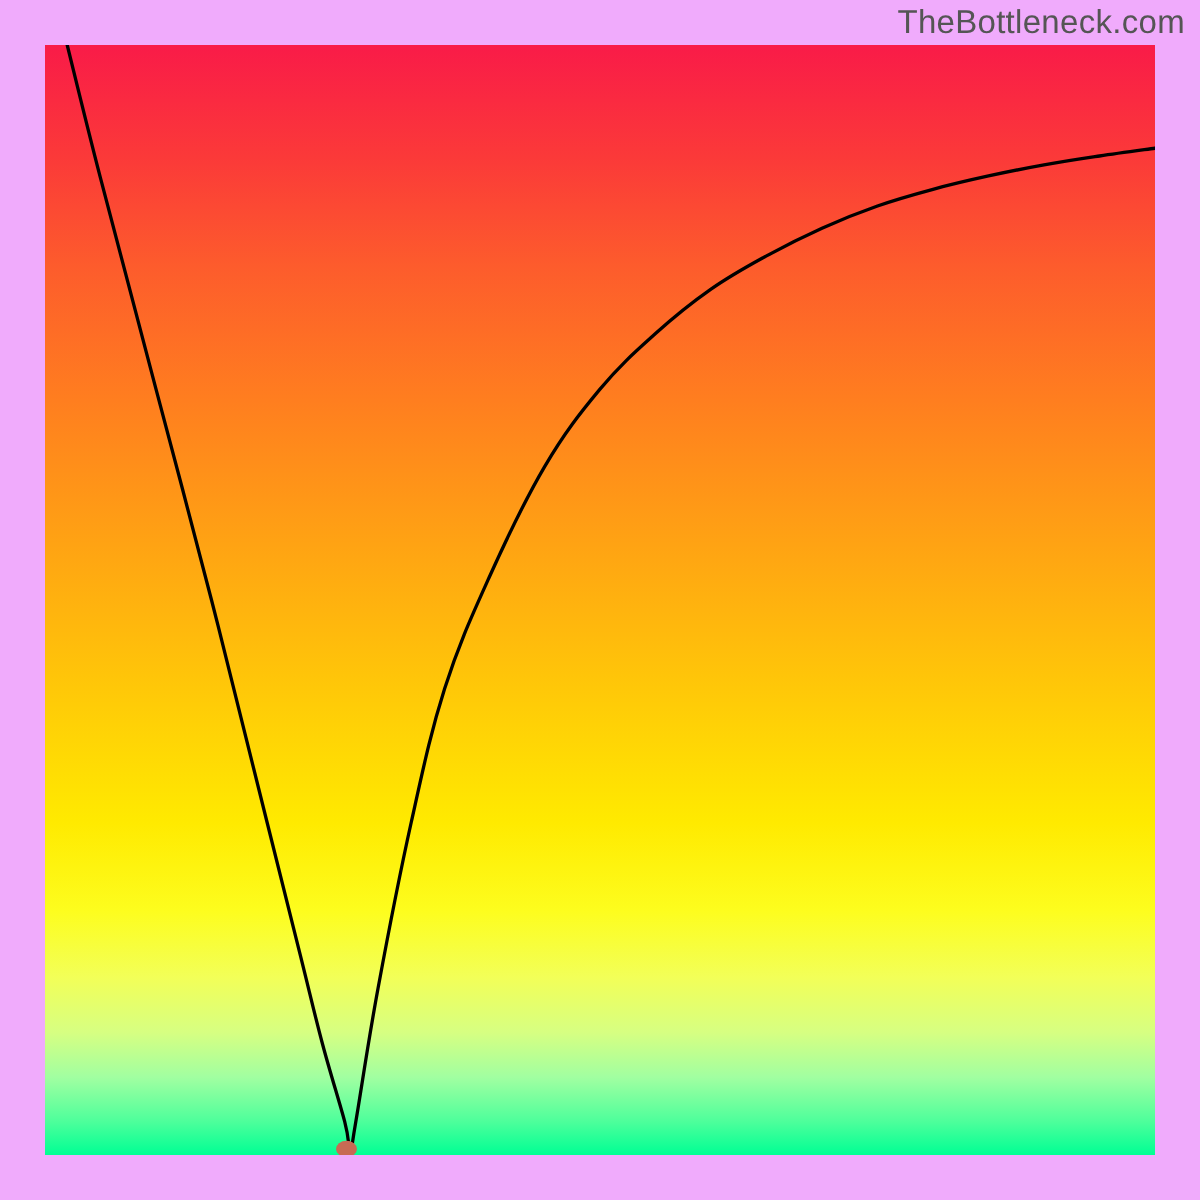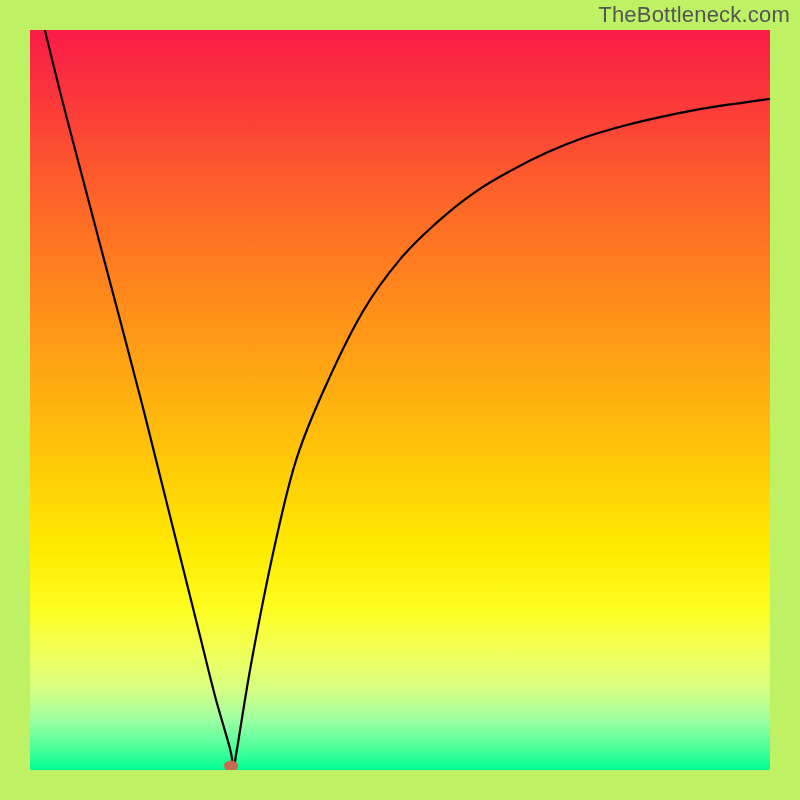--- a/index.html
+++ b/index.html
@@ -7,21 +7,21 @@
     padding: 0;
     width: 800px;
     height: 800px;
     overflow: hidden;
     font-family: Arial, Helvetica, sans-serif;
   }
   .container {
     position: relative;
     width: 800px;
     height: 800px;
-    background: #bef264;
+    background: #f0abfc;
   }
   .watermark {
     position: absolute;
     top: 2px;
     right: 10px;
     color: #555;
     font-size: 22px;
     font-weight: 400;
     z-index: 10;
     letter-spacing: 0.2px;

